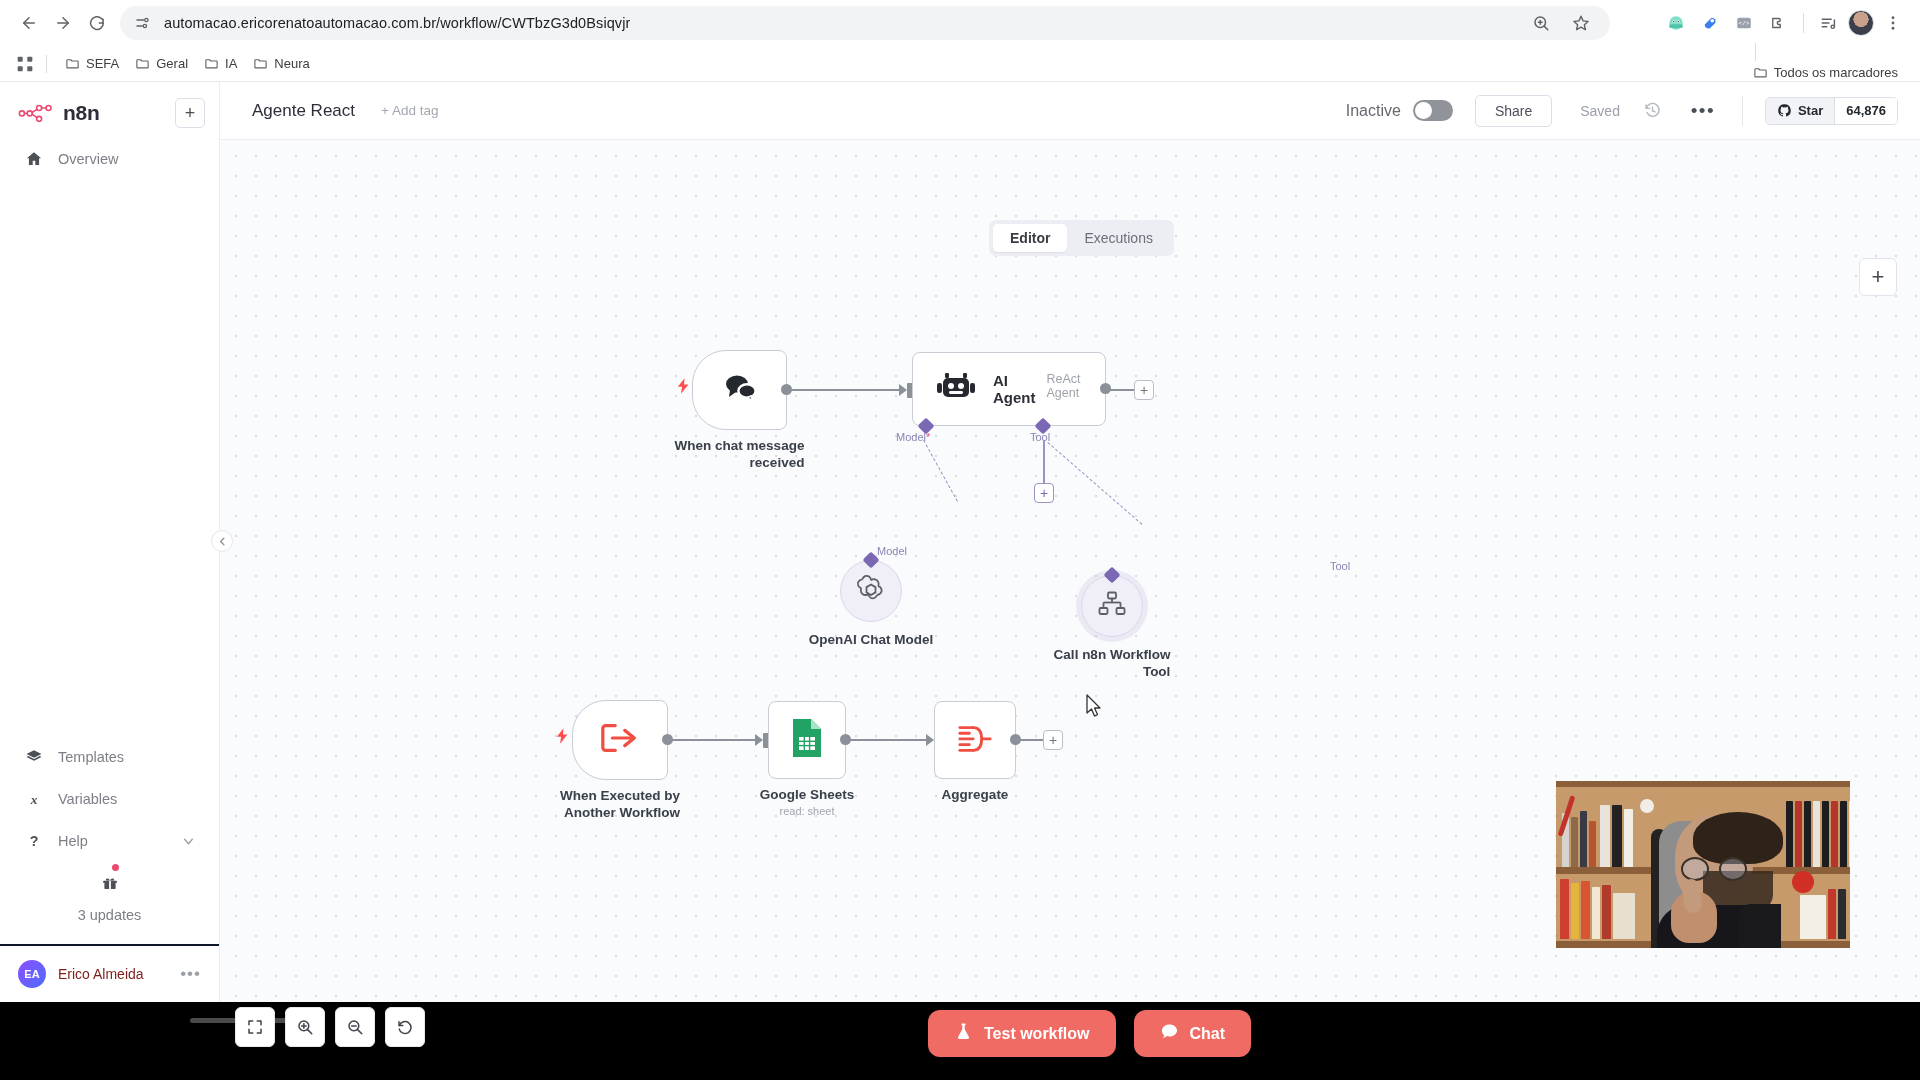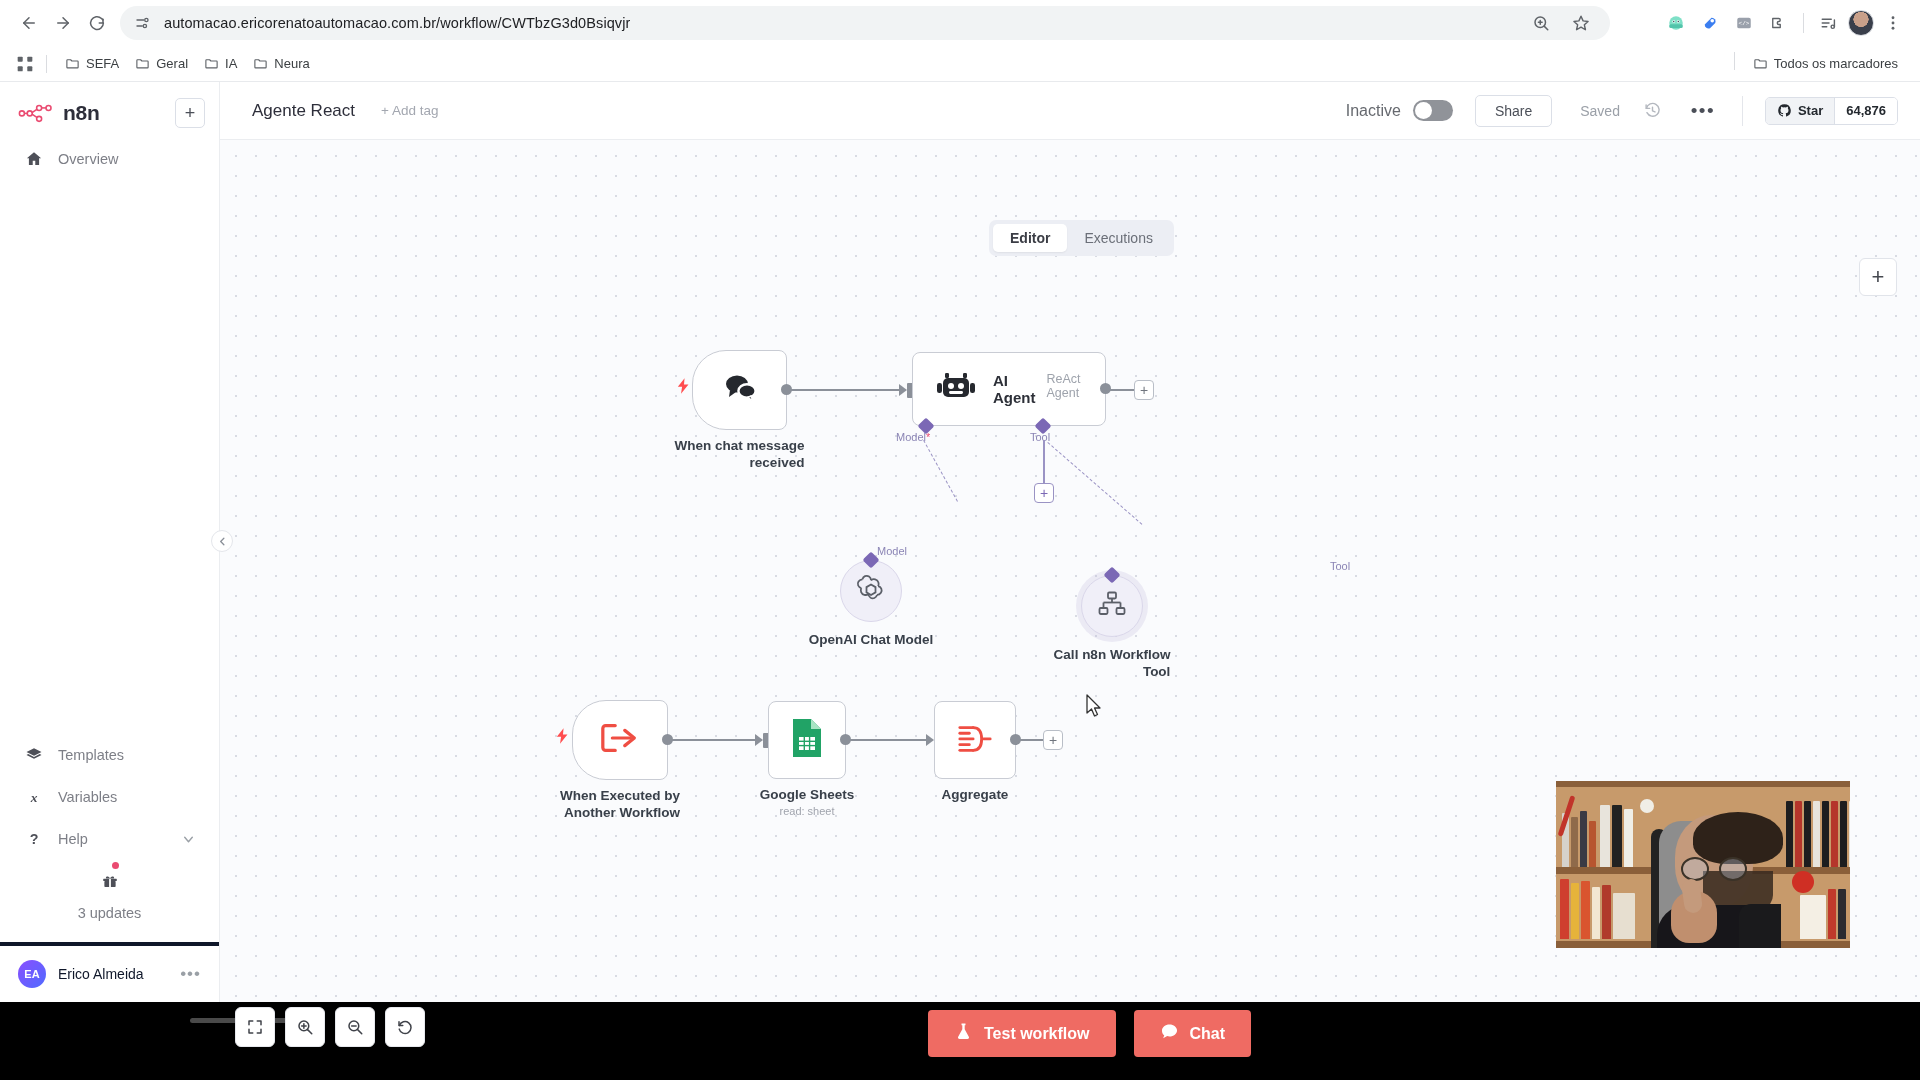--- a/index.html
+++ b/index.html
@@ -50,21 +50,21 @@
     background:#fff; display:flex; align-items:center; padding:0 14px;
     border-bottom:1px solid #e8eaed;
   }
   .bm-apps { width:22px; height:22px; color:#5f6368; display:flex; align-items:center; justify-content:center; }
   .bm-sep { width:1px; height:18px; background:#dadce0; margin:0 10px; }
   .bm-item {
     display:flex; align-items:center; gap:6px; padding: 4px 8px;
     border-radius:4px; font-size:13px; color:#3c4043; white-space:nowrap;
   }
   .bm-item svg { width:15px; height:15px; color:#5f6368; flex:none; }
-  .bm-right { margin-left:auto; display:flex; align-items:flex-start; }
+  .bm-right { margin-left:auto; display:flex; align-items:flex-start;flex-direction:column; }
 
   
   .n8n { position:absolute; top:82px; left:0; width:1920px; height:920px; background:#fff; }
 
   
   .sidebar {
     position:absolute; top:0; left:0; width:220px; height:920px;
     background:#fff; border-right:1px solid #ebedf0;
     display:flex; flex-direction:column;
   }
@@ -85,29 +85,29 @@
   .sb-item .ic svg { width:18px; height:18px; }
   .sb-spacer { flex:1; }
   .sb-chevron { margin-left:auto; color:#9aa0a6; display:flex; }
   .sb-chevron svg { width:13px; height:13px; }
   .badge-dot {
     position:absolute; width:7px; height:7px; border-radius:50%; background:#ea4b71;
     margin-left:12px; margin-top:-9px;
   }
   .sb-user {
     display:flex; align-items:center; gap:12px; padding: 14px 18px;
-    border-top:4px solid #0f172a;
+    border-top:2px solid #0f172a;
   }
   .user-av {
     width:28px; height:28px; border-radius:50%;
     background: linear-gradient(135deg,#8a4fff 0%, #4f6bff 100%);
     color:#fff; font-size:11px; font-weight:700;
     display:flex; align-items:center; justify-content:center; flex:none;
   }
-  .user-name { font-size:14px; color:#0f172a; }
+  .user-name { font-size:14px; color:#7f1d1d; }
   .user-dots { margin-left:auto; color:#9aa0a6; font-size:17px; letter-spacing:1px; }
 
   .sb-collapse {
     position:absolute; left:211px; top:448px; width:22px; height:22px;
     border-radius:50%; background:#fff; border:1px solid #e4e6eb;
     display:flex; align-items:center; justify-content:center; color:#8a8f98; z-index:20;
   }
   .sb-collapse svg { width:11px; height:11px; }
 
   
@@ -227,21 +227,21 @@
   
   .zoom-bar { position:absolute; left:235px; top:925px; display:flex; gap:10px; z-index:9; }
   .zoom-btn {
     width:40px; height:40px; background:#fff; border:1px solid #e6e8ed; border-radius:6px;
     display:flex; align-items:center; justify-content:center; color:#40434a;
   }
   .zoom-btn svg { width:18px; height:18px; }
 
   .action-bar { position:absolute; left:928px; top:928px; display:flex; gap:18px; z-index:9; }
   .btn-primary {
-    background:#ef6b63; color:#fff; border-radius:4px; padding: 12px 26px;
+    background:#ef6b63; color:#fff; border-radius:12px; padding: 12px 26px;
     display:flex; align-items:center; gap:11px; font-size:16px; font-weight:700;
   }
   .btn-primary svg { width:19px; height:19px; fill:#fff; }
 
   
   .webcam {
     position:absolute; left:1556px; top:781px; width:294px; height:167px;
     overflow:hidden; background:#2b2119; z-index:30;
   }
   .wc-shelf { position:absolute; inset:0;

